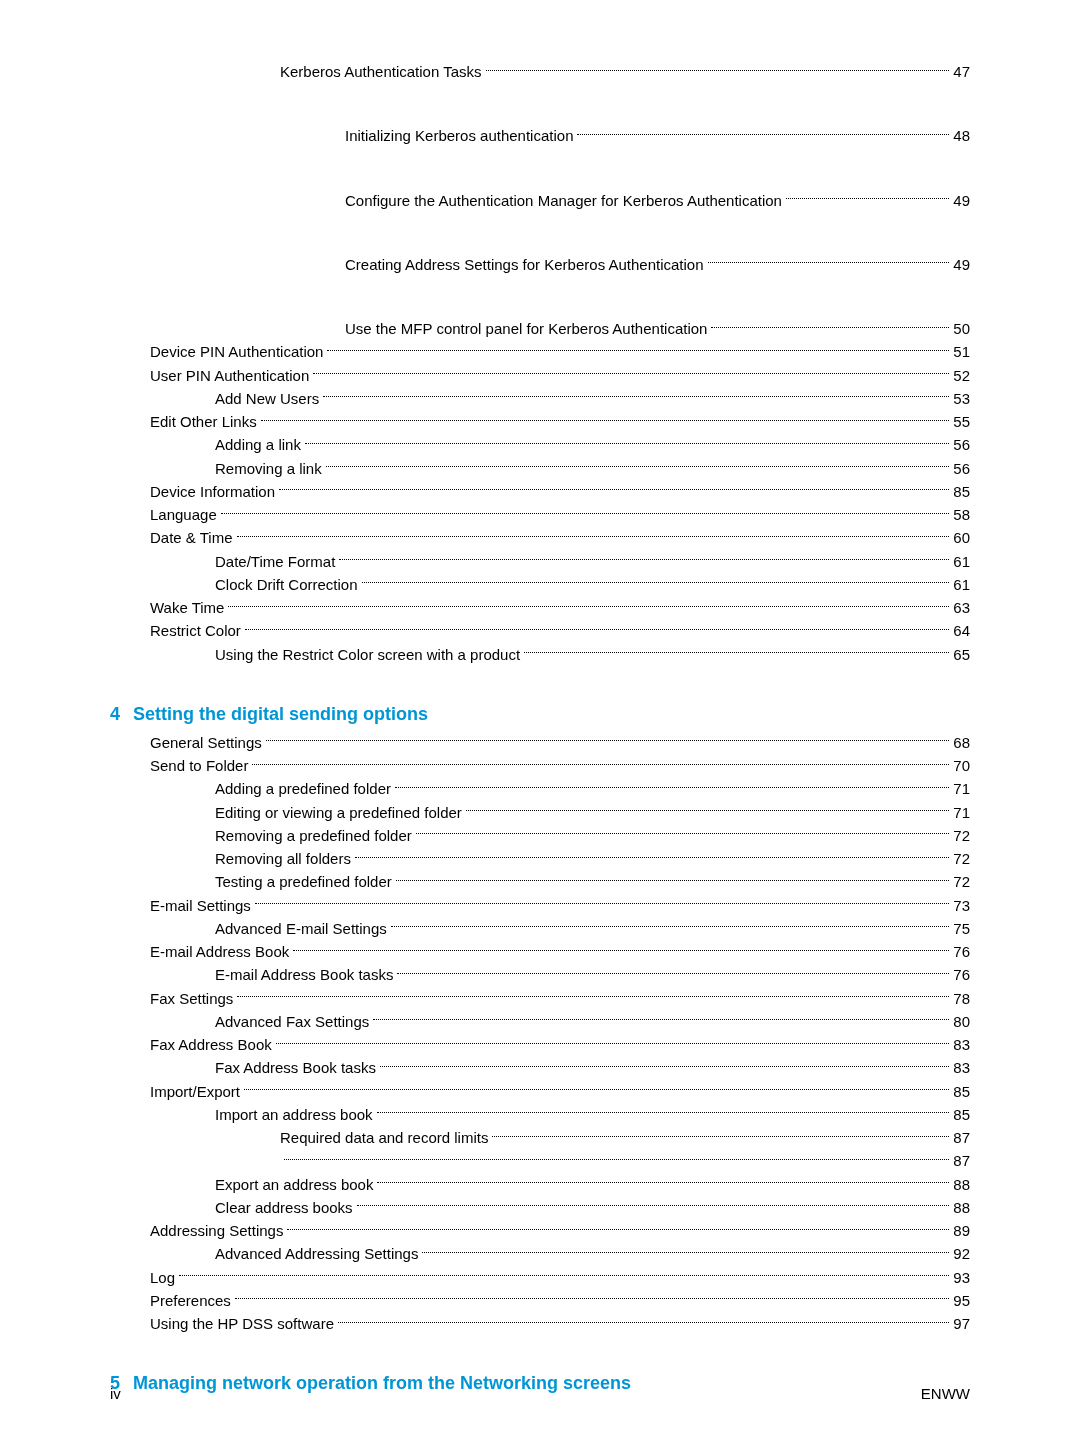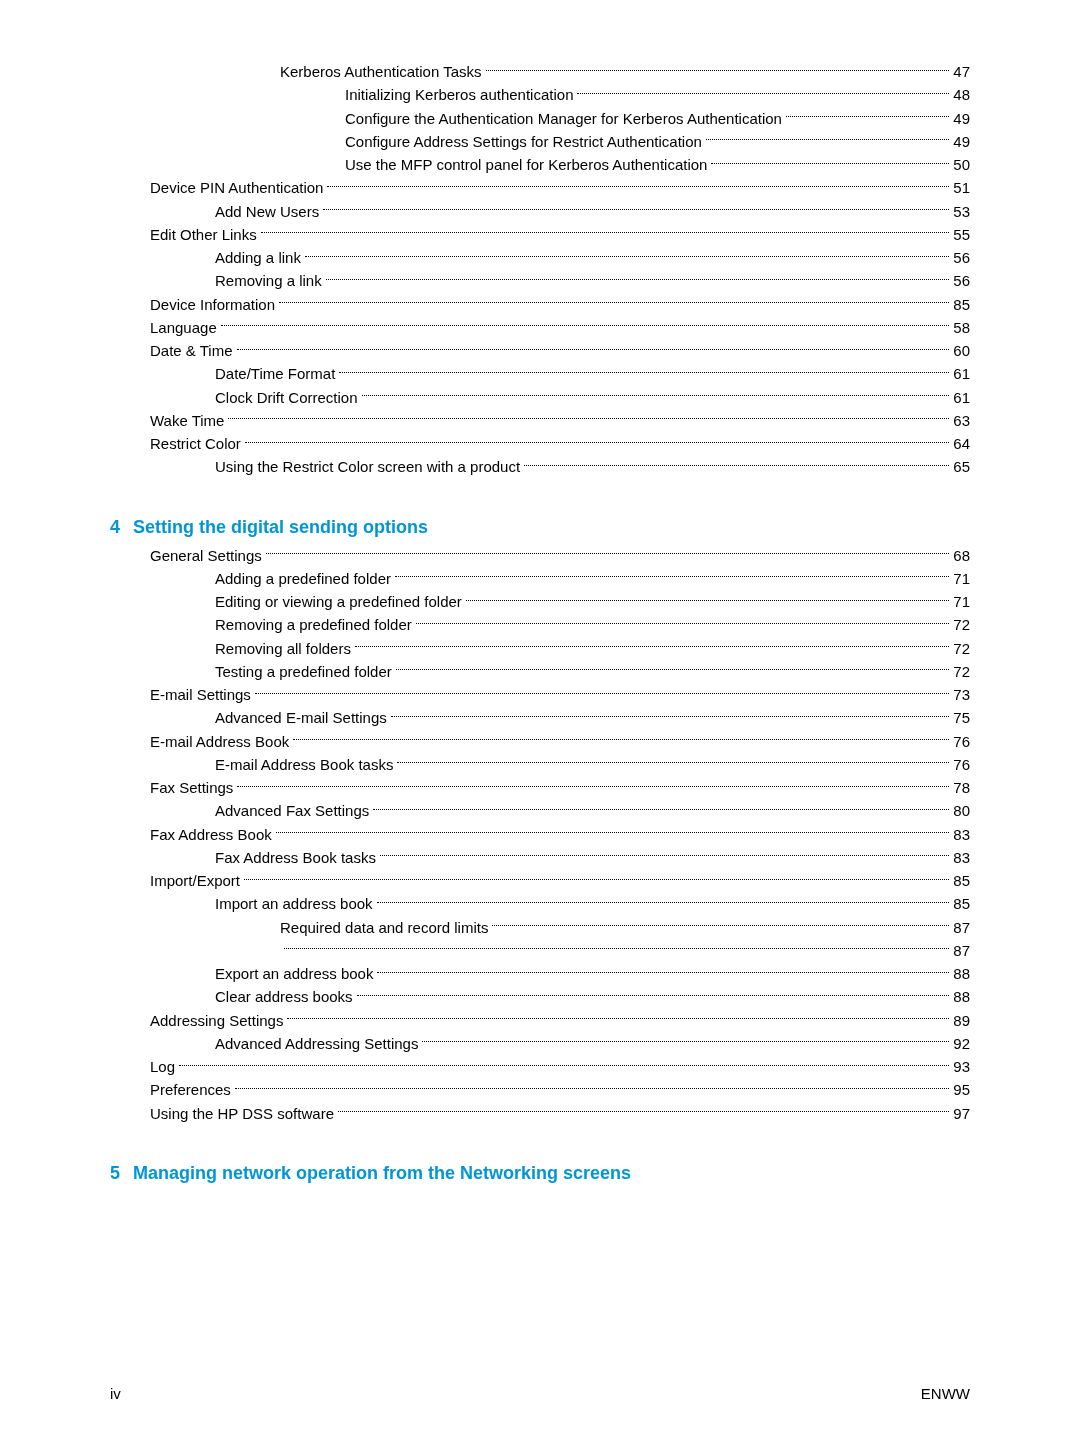--- a/index.html
+++ b/index.html
@@ -35,21 +35,21 @@
     font-size: 18px;
     font-weight: bold;
     margin-top: 38px;
     margin-bottom: 6px;
   }
   .sec-num { color: #0096d6; margin-right: 8px; font-weight: bold; }
   .sec-title { color: #0096d6; font-weight: bold; }
   .ind0 { padding-left: 40px; }
   .ind1 { padding-left: 105px; }
   .ind2 { padding-left: 170px; }
-  .ind3 { padding-left: 235px; }
+  .ind3 { padding-left: 235px; margin-top: 41px; }
   .footer {
     position: absolute;
     bottom: 35px;
     left: 110px;
     right: 110px;
     display: flex;
     justify-content: space-between;
     font-size: 15px;
   }
   .footer .pg { }
@@ -70,33 +70,38 @@
         <span class="toc-label">Initializing Kerberos authentication</span>
         <span class="dots"></span>
         <span class="toc-page"> 48</span>
       </div>
       <div class="toc-line ind3">
         <span class="toc-label">Configure the Authentication Manager for Kerberos Authentication</span>
         <span class="dots"></span>
         <span class="toc-page"> 49</span>
       </div>
       <div class="toc-line ind3">
-        <span class="toc-label">Configure Address Settings for Restrict Authentication</span>
+        <span class="toc-label">Creating Address Settings for Kerberos Authentication</span>
         <span class="dots"></span>
         <span class="toc-page"> 49</span>
       </div>
       <div class="toc-line ind3">
         <span class="toc-label">Use the MFP control panel for Kerberos Authentication</span>
         <span class="dots"></span>
         <span class="toc-page"> 50</span>
       </div>
       <div class="toc-line ind0">
         <span class="toc-label">Device PIN Authentication</span>
         <span class="dots"></span>
         <span class="toc-page"> 51</span>
+      </div>
+      <div class="toc-line ind0">
+        <span class="toc-label">User PIN Authentication</span>
+        <span class="dots"></span>
+        <span class="toc-page"> 52</span>
       </div>
       <div class="toc-line ind1">
         <span class="toc-label">Add New Users</span>
         <span class="dots"></span>
         <span class="toc-page"> 53</span>
       </div>
       <div class="toc-line ind0">
         <span class="toc-label">Edit Other Links</span>
         <span class="dots"></span>
         <span class="toc-page"> 55</span>
@@ -157,20 +162,25 @@
     <span class="sec-num">4</span>
     <span class="sec-title">Setting the digital sending options</span>
   </div>
 
   <div id="block2">
       <div class="toc-line ind0">
         <span class="toc-label">General Settings</span>
         <span class="dots"></span>
         <span class="toc-page"> 68</span>
       </div>
+      <div class="toc-line ind0">
+        <span class="toc-label">Send to Folder</span>
+        <span class="dots"></span>
+        <span class="toc-page"> 70</span>
+      </div>
       <div class="toc-line ind1">
         <span class="toc-label">Adding a predefined folder</span>
         <span class="dots"></span>
         <span class="toc-page"> 71</span>
       </div>
       <div class="toc-line ind1">
         <span class="toc-label">Editing or viewing a predefined folder</span>
         <span class="dots"></span>
         <span class="toc-page"> 71</span>
       </div>

